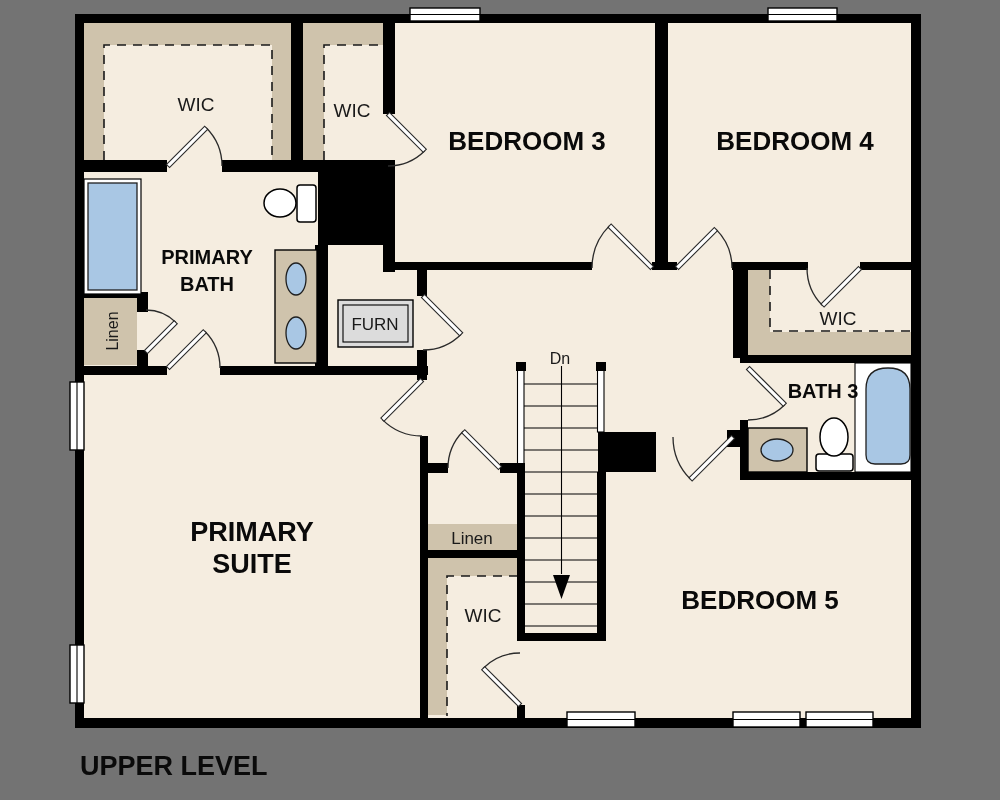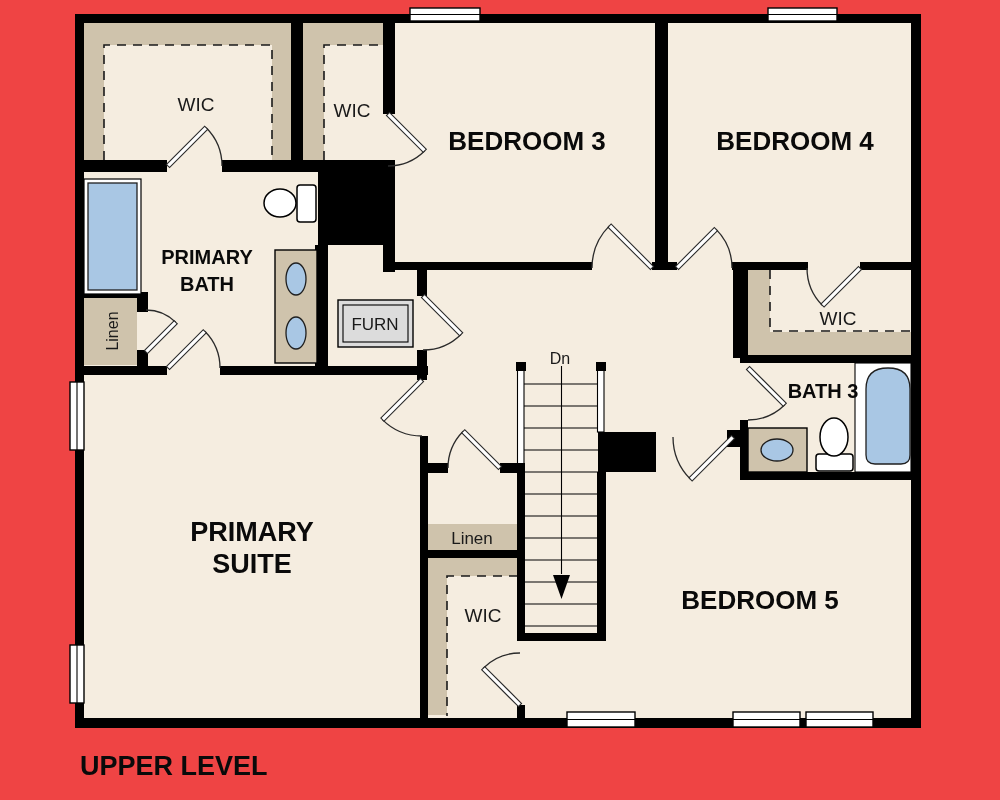--- a/index.html
+++ b/index.html
@@ -3,21 +3,21 @@
 <meta charset="utf-8">
 <style>
   :root{
     --floor:#f5ede0;
     --band:#cfc3ac;
     --blue:#a9c7e4;
     --wall:#000000;
     --furn:#dcdcdc;
   }
   html,body{margin:0;padding:0;background:#ffffff;}
-  .stage{width:1000px;height:800px;position:relative;background:#ef4444;font-family:"Liberation Sans",sans-serif;}
+  .stage{width:1000px;height:800px;position:relative;background:#737373;font-family:"Liberation Sans",sans-serif;}
   svg{display:block;}
   .floor{fill:var(--floor);}
   .wall{fill:var(--wall);}
   .band{fill:var(--band);}
   .dash{fill:none;stroke:#1a1a1a;stroke-width:1.6;stroke-dasharray:9 7;}
   .arc{fill:none;stroke:#2a2a2a;stroke-width:1.3;}
   .leaf{fill:#ffffff;stroke:#2a2a2a;stroke-width:1.1;}
   .win{fill:#ffffff;stroke:#000000;stroke-width:1.4;}
   .winline{stroke:#000000;stroke-width:1.1;}
   .fixture{fill:#ffffff;stroke:#000000;stroke-width:1.5;}

